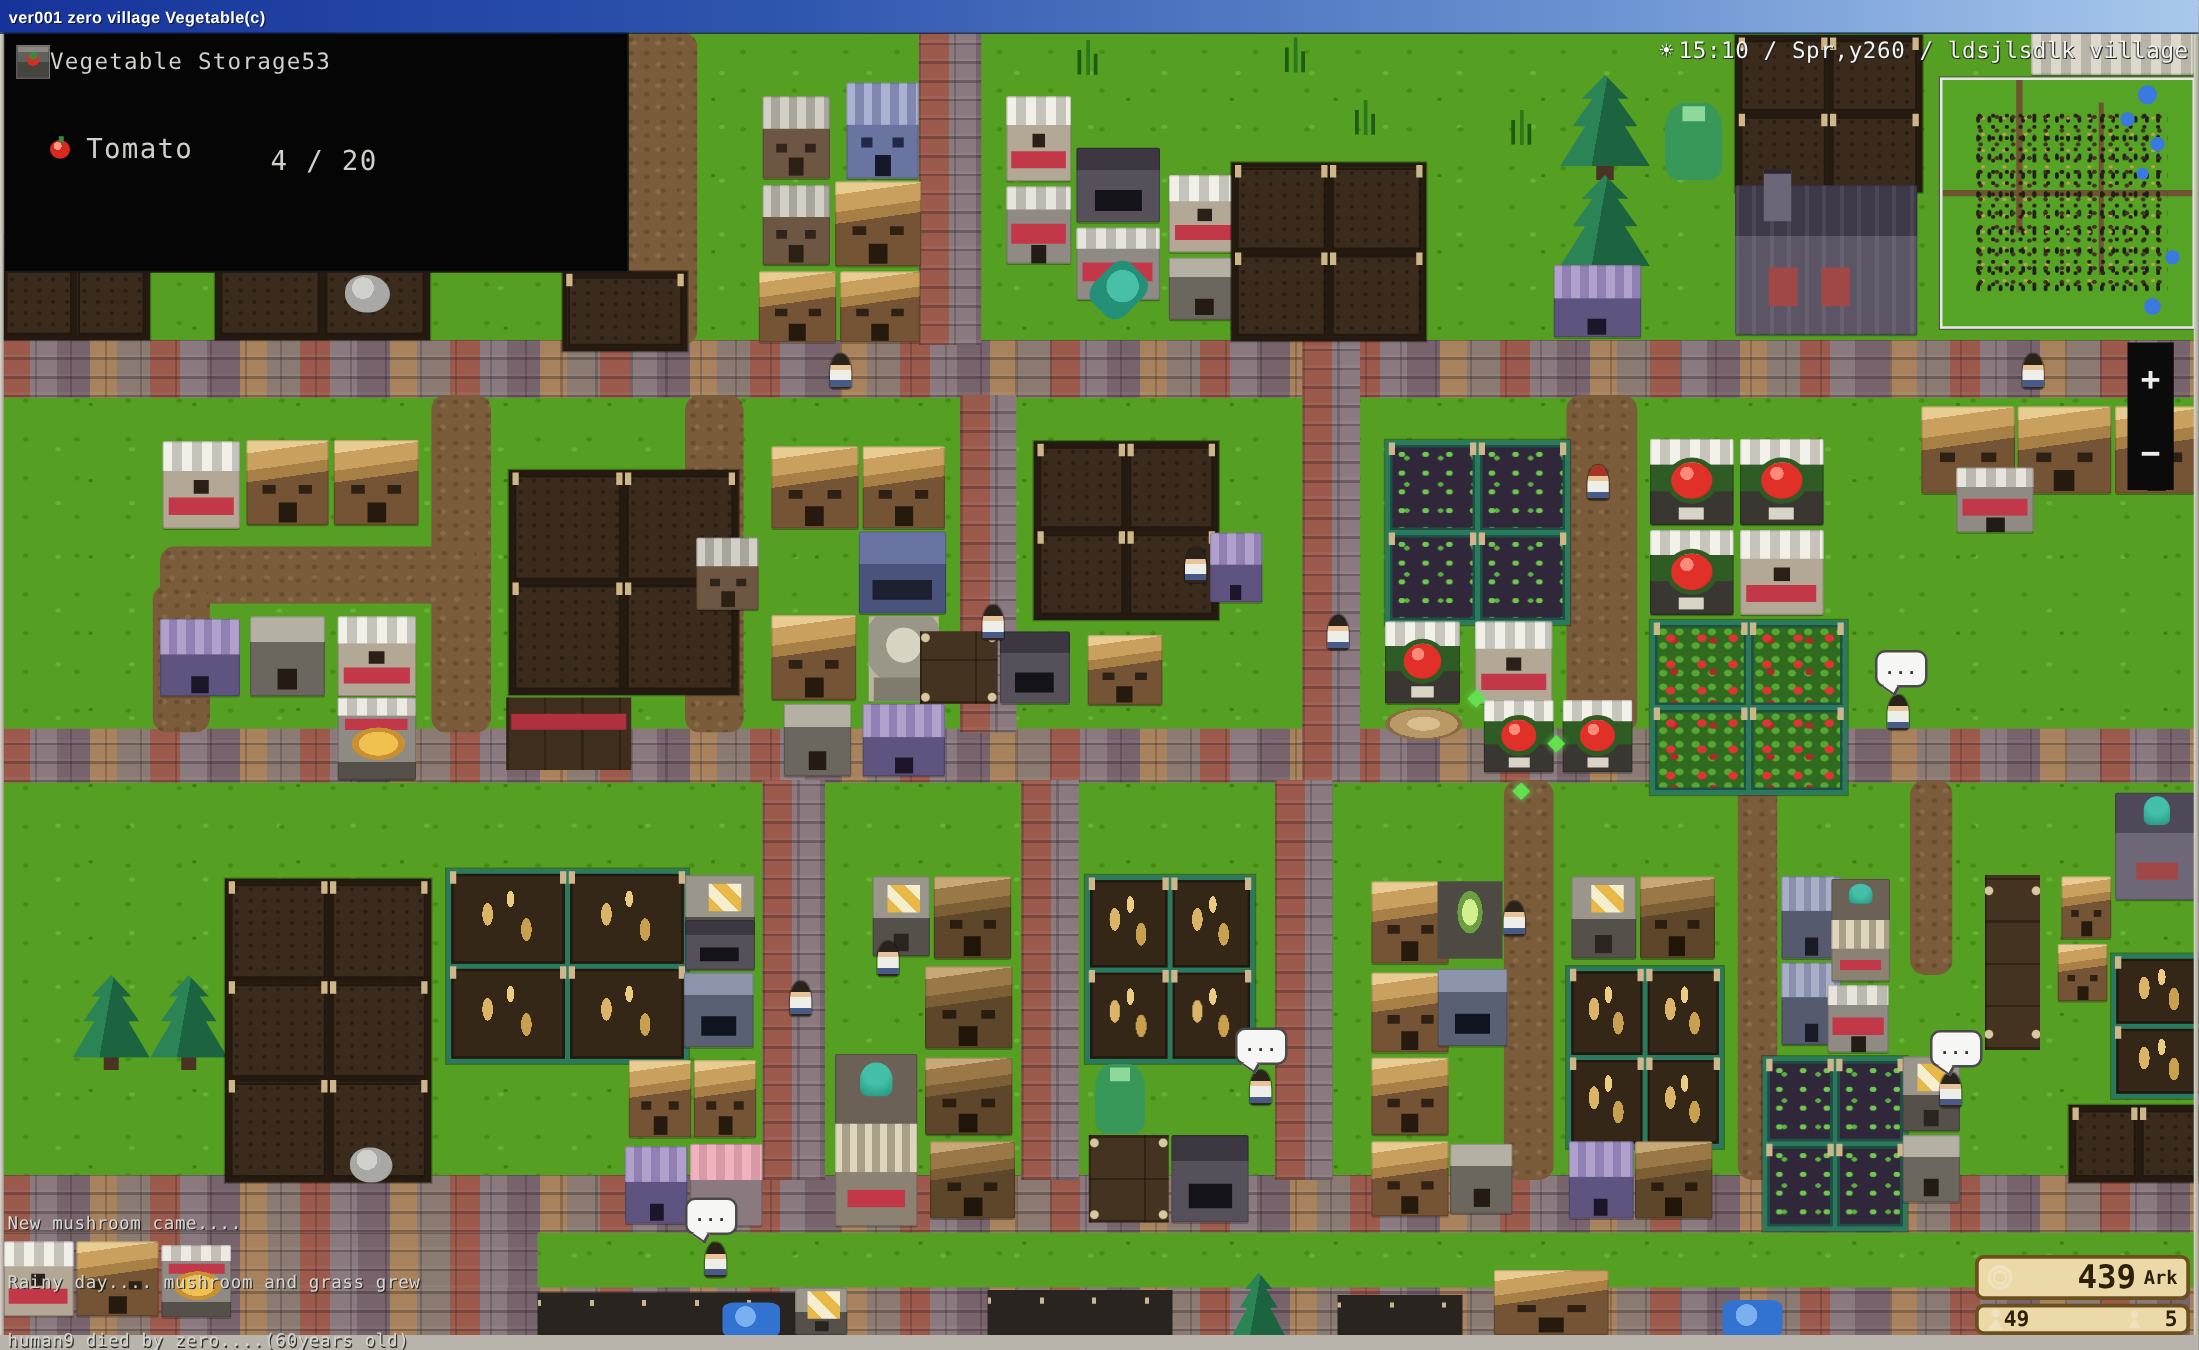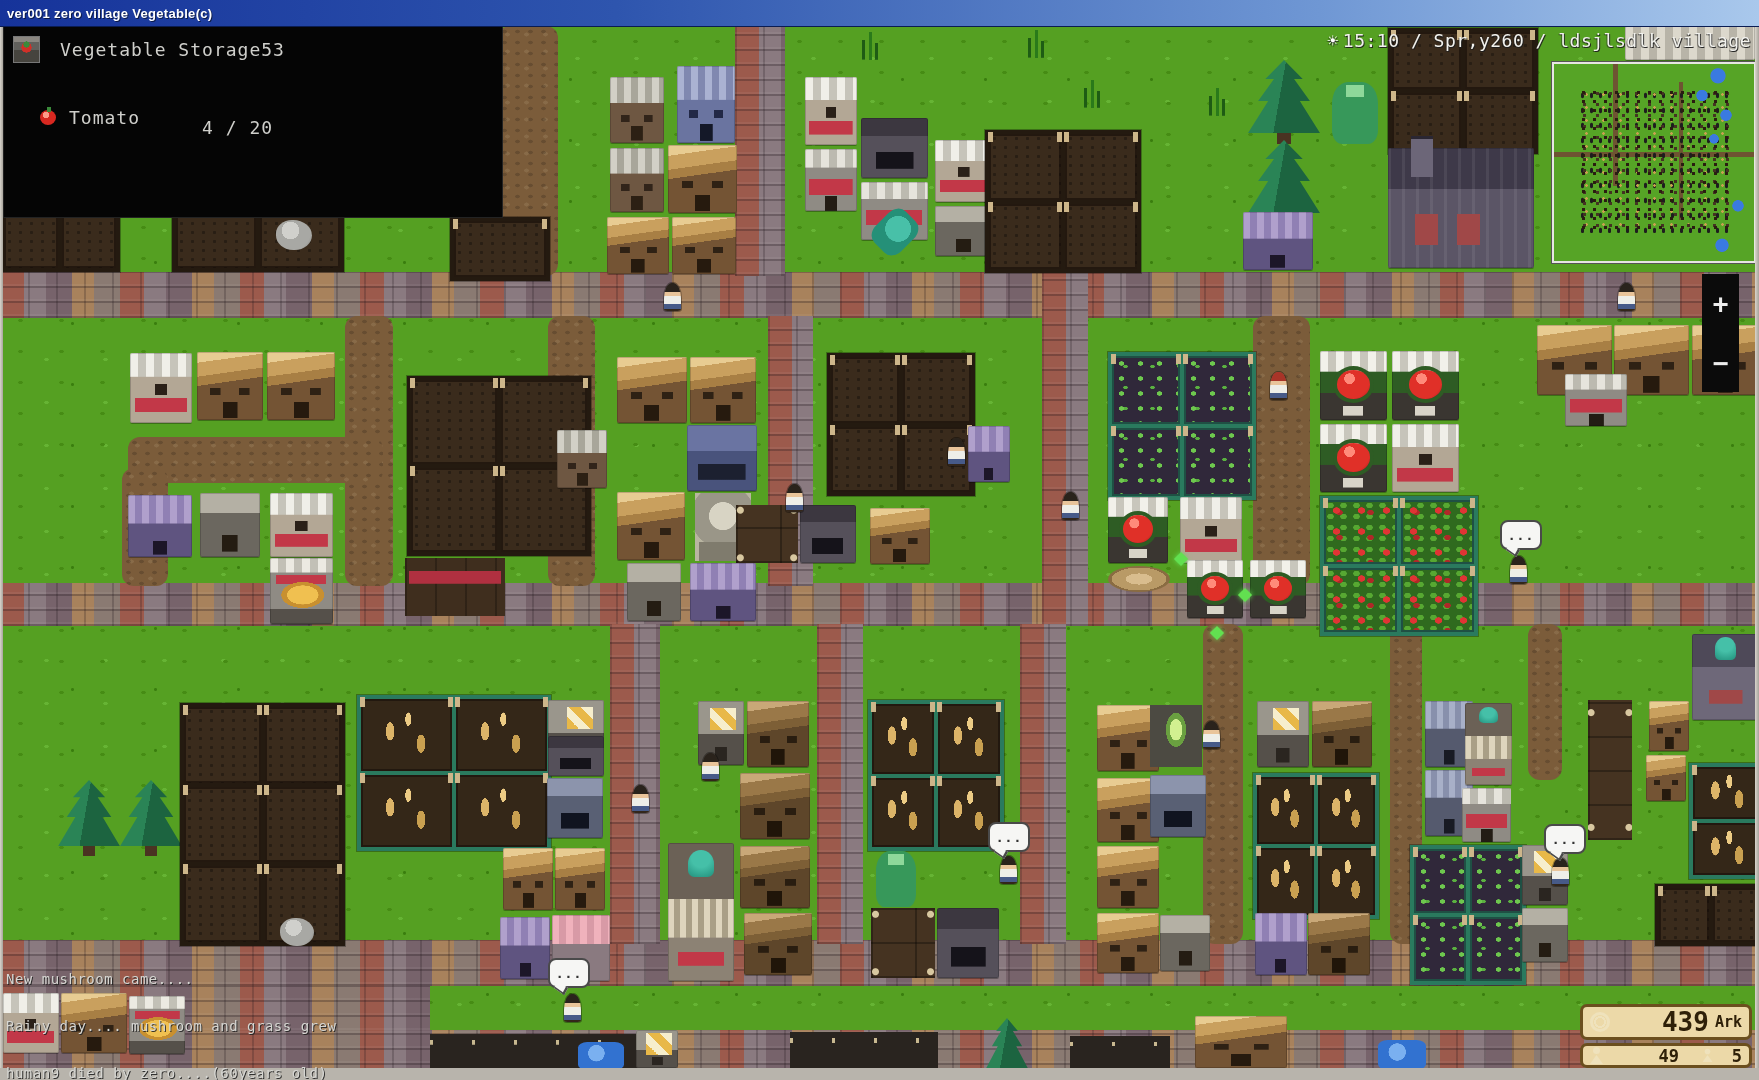--- a/index.html
+++ b/index.html
@@ -160,27 +160,27 @@
   .t-villager,.t-villager-red{background:linear-gradient(#2a231c 0 32%,#e9c49a 32% 46%,#eeeee8 46% 76%,#475a88 76% 94%,#33261a 94% 100%);
     border-radius:45% 45% 20% 20%/55% 55% 8% 8%;box-shadow:0 0 0 1px rgba(0,0,0,.35);}
   .t-villager-red{background:linear-gradient(#a83428 0 32%,#e9c49a 32% 46%,#eeeee8 46% 76%,#475a88 76% 94%,#33261a 94% 100%);}
   .t-bubble{background:#f6f6f4;border:2px solid #4a4a4a;border-radius:8px;color:#333;
     font:bold 13px "DejaVu Sans Mono",monospace;display:flex;align-items:center;justify-content:center;letter-spacing:1px;}
   .t-bubble::after{content:"";position:absolute;left:6px;bottom:-7px;width:8px;height:8px;background:#f6f6f4;
     border-left:2px solid #4a4a4a;border-bottom:2px solid #4a4a4a;transform:skewX(24deg) rotate(-45deg);}
   
   #storage-panel{position:absolute;left:3px;top:26px;width:498px;height:190px;z-index:60;
     background:#050505;border:1px solid #232323;color:#cfcfcb;}
-  #storage-panel .hd{display:flex;align-items:center;gap:20px;margin:9px 0 0 9px;}
+  #storage-panel .hd{display:flex;align-items:center;gap:0;margin:9px 0 0 9px;}
   #storage-icon{width:25px;height:25px;border:1px solid #777;
     background:radial-gradient(circle at 50% 30%,#3a8a3a 0 14%,transparent 15%),
     radial-gradient(circle at 50% 42%,#d03028 0 26%,transparent 27%),
     linear-gradient(#8a8680 0 18%,#61605c 18% 52%,#46443e 52% 100%);}
   #storage-title{font-size:18px;letter-spacing:1px;}
-  #storage-panel .row{display:flex;align-items:center;margin:34px 0 0 36px;font-size:18px;letter-spacing:1px;}
+  #storage-panel .row{display:flex;align-items:center;margin:34px 0 0 36px;font-size:22px;letter-spacing:1px;}
   #tomato-icon{width:16px;height:15px;border-radius:50%;margin-right:13px;
     background:radial-gradient(circle at 38% 32%,#ff9a88 0 22%,#d82820 23% 82%,#8a1410 100%);position:relative;}
   #tomato-icon::before{content:"";position:absolute;left:42%;top:-3px;width:4px;height:5px;background:#3a8a3a;}
   #storage-count{margin-left:62px;margin-top:20px;}
   #clock{position:absolute;right:8px;top:30px;z-index:60;color:#f2f2ee;font-size:18px;letter-spacing:.5px;
     text-shadow:1px 1px 0 rgba(30,30,30,.9),-1px 1px 0 rgba(30,30,30,.5);white-space:nowrap;}
   #clock .sun{color:#fff;margin-right:4px;}
   #minimap{position:absolute;left:1552px;top:62px;width:200px;height:197px;z-index:60;
     border:2px solid #e6e6e2;box-shadow:0 0 0 1px #555;
     background:linear-gradient(#6e5432,#6e5432) 0 46%/100% 5px no-repeat,
@@ -213,21 +213,21 @@
     background:radial-gradient(circle,#ecd9a8 0 4px,#efe2bc 4px 6px,#ecd9a8 6px);}
   .person{position:relative;width:13px;height:17px;}
   .person::before{content:"";position:absolute;left:50%;top:0;width:7px;height:7px;margin-left:-3.5px;
     border-radius:50%;background:#efe2bc;}
   .person::after{content:"";position:absolute;left:0;bottom:0;width:13px;height:9px;background:#efe2bc;
     clip-path:polygon(50% 0,100% 100%,0 100%);}
   .person.small{transform:scale(.8);}
   #mrow1 .val{flex:1;text-align:right;font:bold 26px "DejaVu Sans Mono",monospace;margin-right:6px;}
   #mrow1 .unit{font:bold 15px "DejaVu Sans Mono",monospace;}
   #mrow2 .val{font:bold 17px "DejaVu Sans Mono",monospace;}
-  #mrow2 .v1{flex:1;text-align:right;margin-right:22px;}
+  #mrow2 .v1{flex:1;text-align:left;margin-right:22px;}
   #mrow2 .v2{flex:0 0 28px;text-align:right;}
 </style>
 </head>
 <body>
 
 <div id="screen">
 
   <div id="game">
     <div id="map">
         <div class="ob t-road-brick" style="left: 0px; top: 272px; width: 1759px; height: 46px;"></div>

